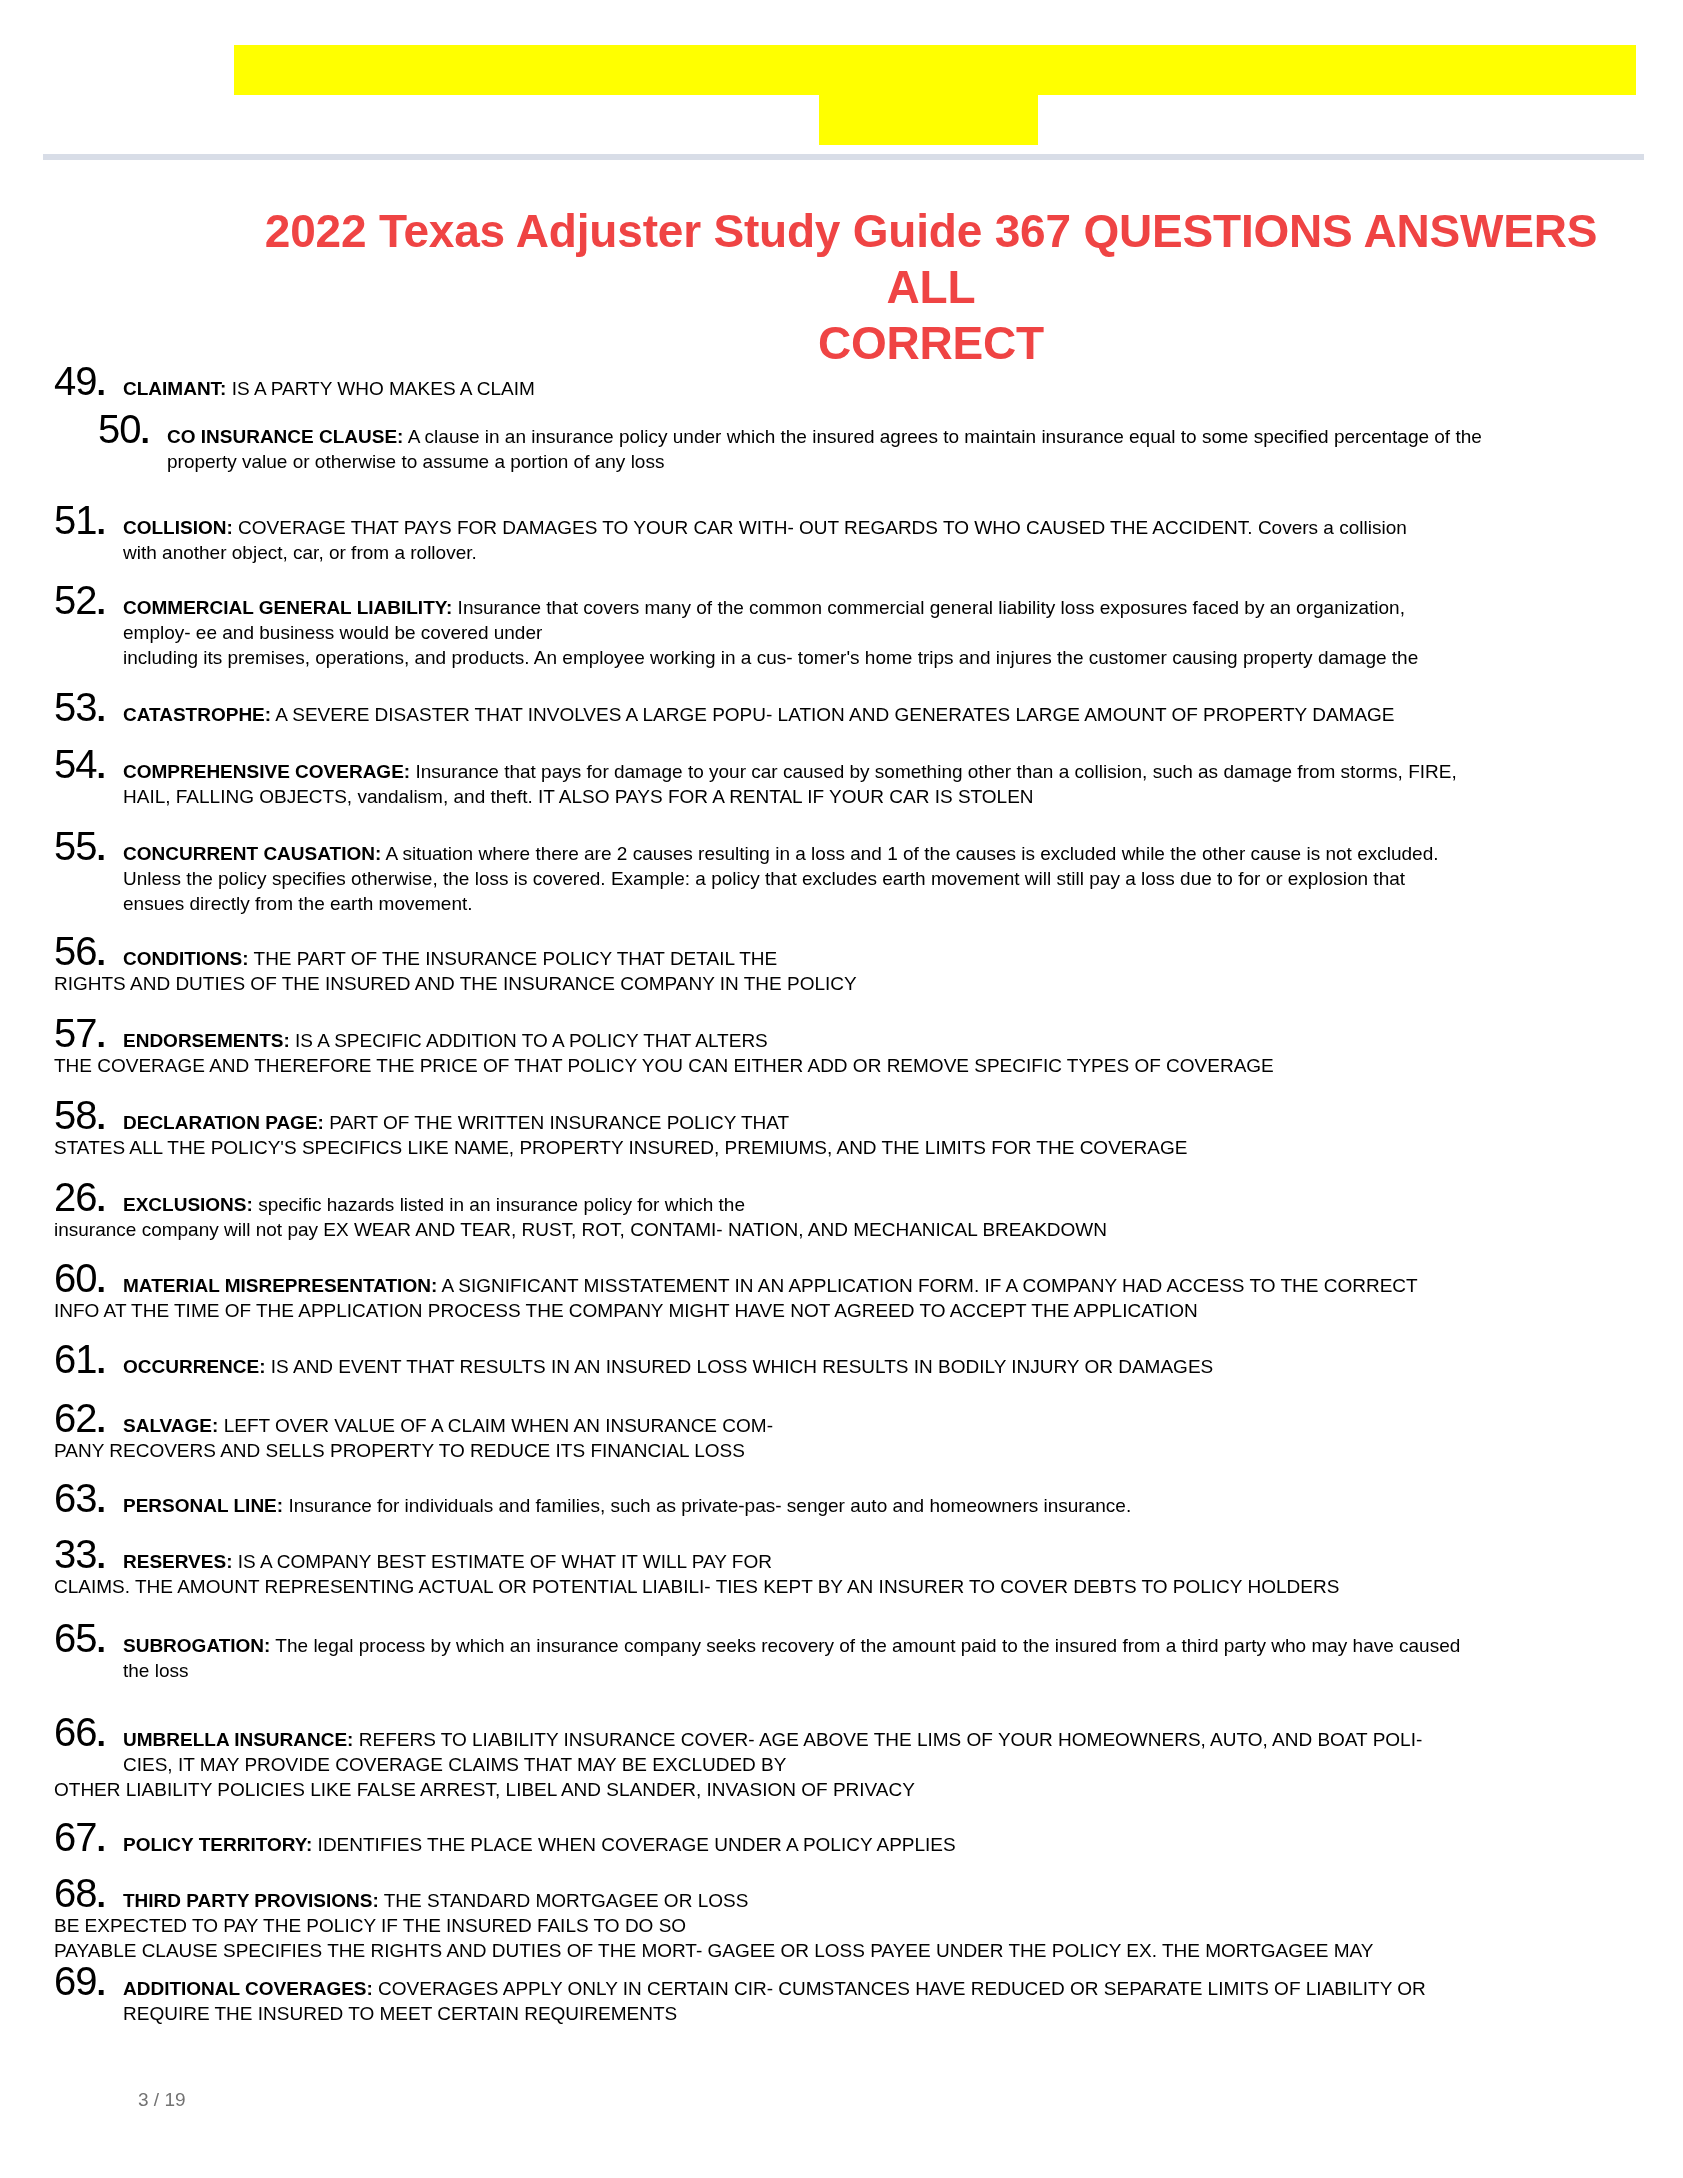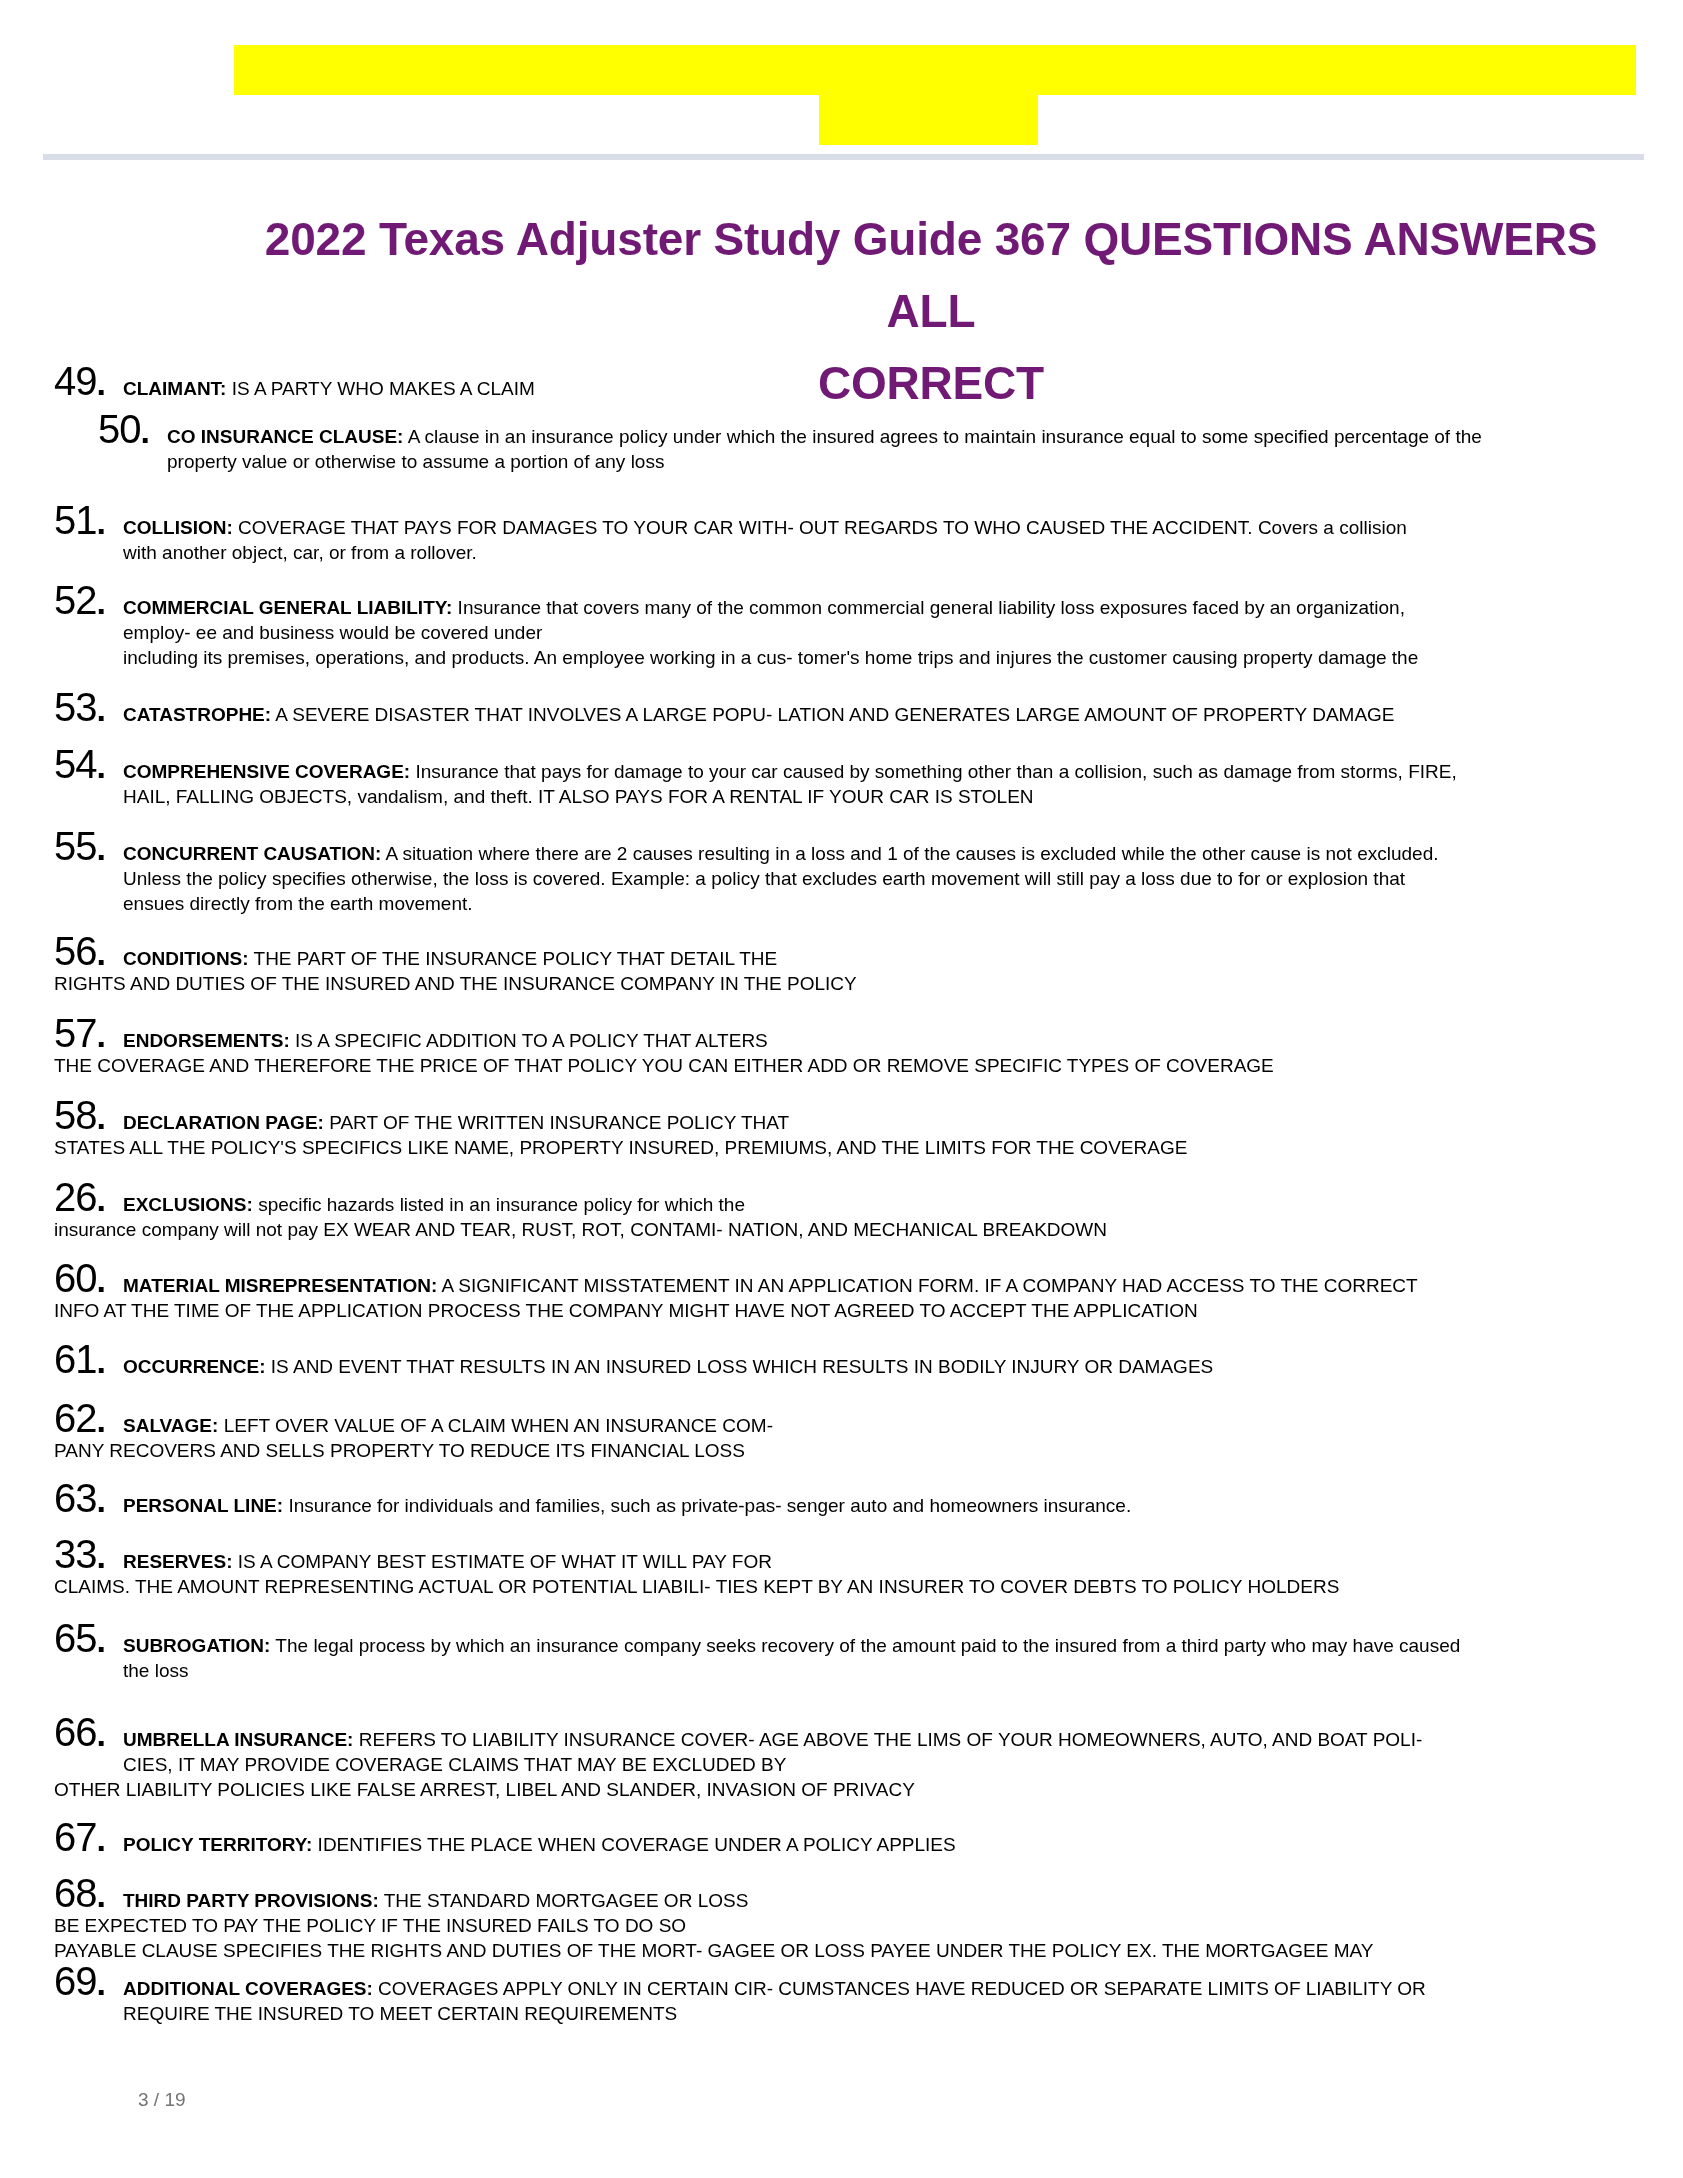--- a/index.html
+++ b/index.html
@@ -2,21 +2,21 @@
 <html><head>
 <meta charset="utf-8">
 <style>
   html, body { margin:0; padding:0; background:#ffffff; }
   body { width:1683px; height:2178px; position:relative; overflow:hidden;
          font-family:"Liberation Sans", sans-serif; color:#000; }
   .hl-bar { position:absolute; background:#ffff00; }
   .rule { position:absolute; left:43px; top:154px; width:1601px; height:6px; background:#d8dde7; }
   .title { position:absolute; left:238px; top:203px; width:1386px; text-align:center;
            font-family:"Liberation Sans", sans-serif; font-weight:bold; font-size:46px;
-           line-height:72px; color:#701a75; letter-spacing:-0.2px; }
+           line-height:56px; color:#ef4444; letter-spacing:-0.2px; }
   .title span { display:block; }
   .item { position:absolute; left:54px; width:1594px; font-size:19px; line-height:25px; }
   .item .num { position:absolute; left:0; font-size:40px; line-height:40px; top:-15px;
                letter-spacing:-1px; }
   .item .num .dot { font-weight:bold; font-size:34px; }
   .item .line { display:block; white-space:nowrap; }
   .item .first { padding-left:69px; }
   .item .cont { padding-left:69px; }
   .item .flush { padding-left:0; }
   .term { font-weight:bold; }

